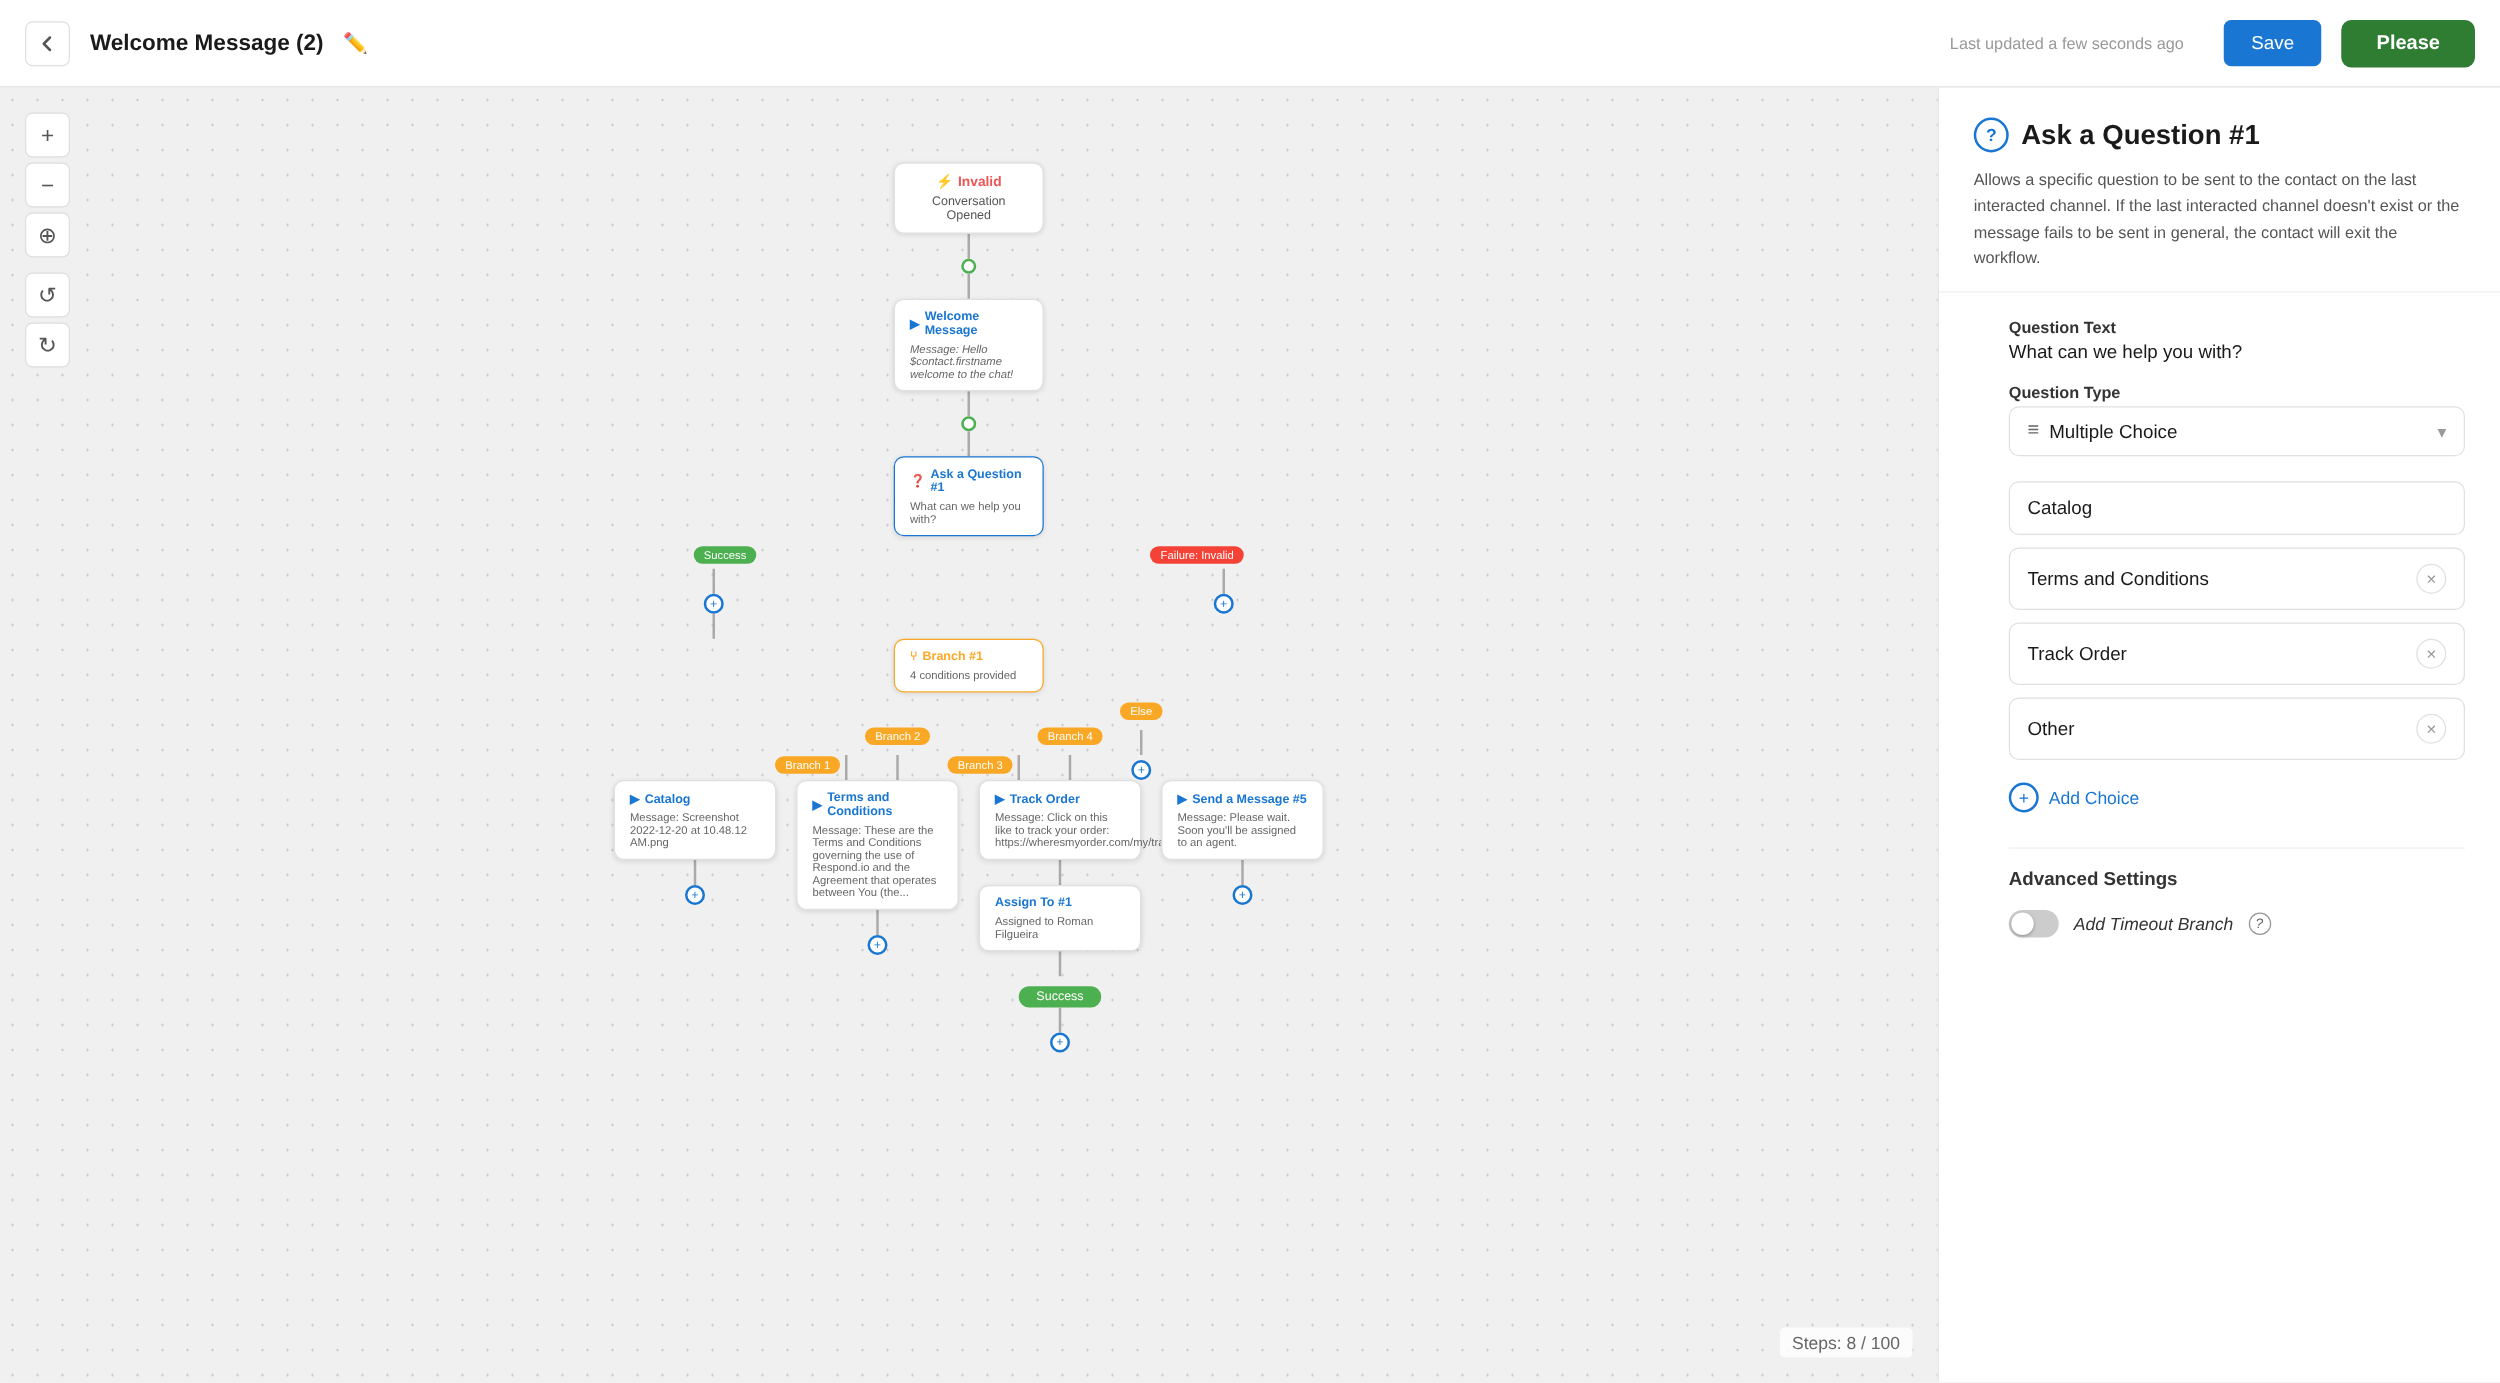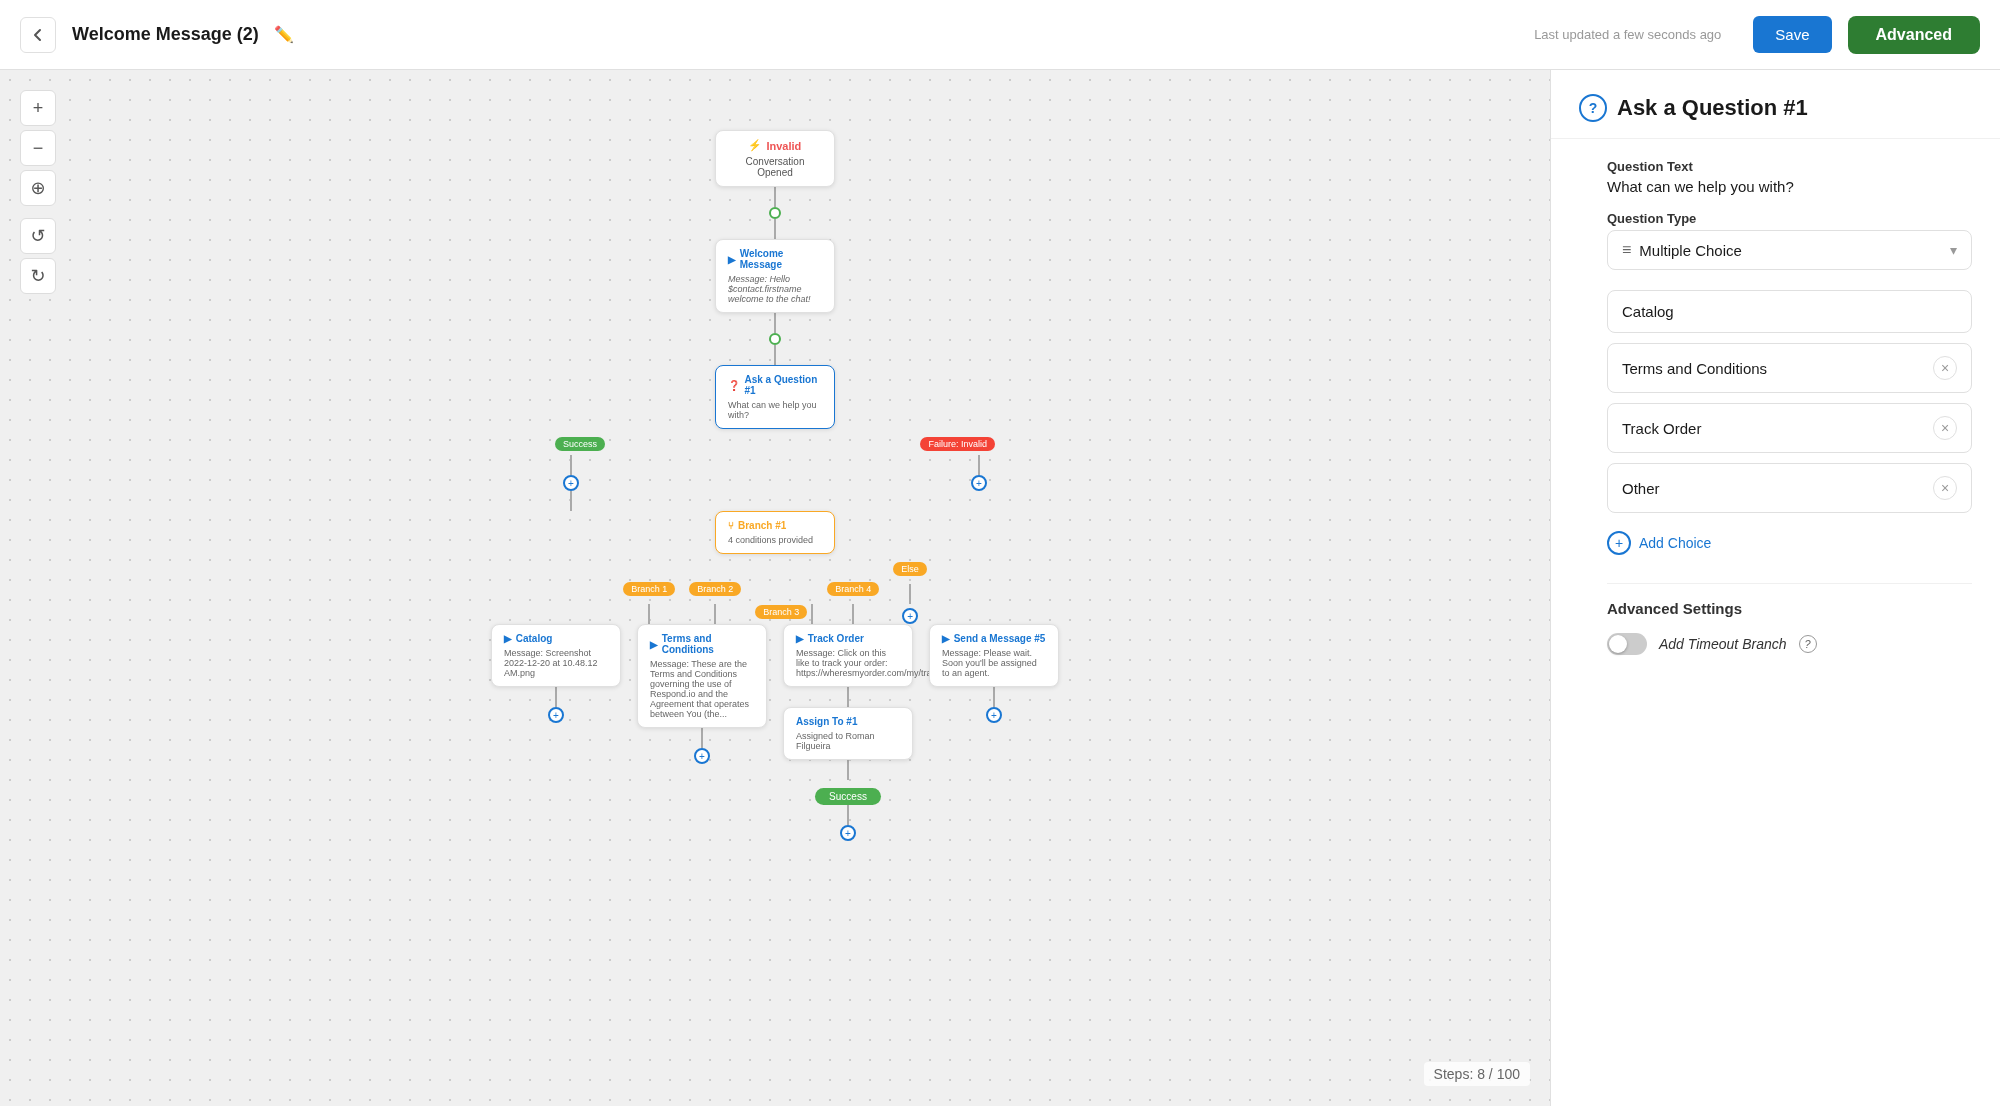--- a/index.html
+++ b/index.html
@@ -107,21 +107,21 @@
   <button class="header-back">
     <svg width="16" height="16" viewBox="0 0 16 16" fill="none">
         <path d="M10 3L5 8L10 13" stroke="#555" stroke-width="2" stroke-linecap="round" stroke-linejoin="round"></path>
       </svg>
   </button>
   <span class="header-title">Welcome Message (2)</span>
   <span class="header-edit-icon">✏️</span>
   <div class="header-spacer"></div>
   <span class="header-updated">Last updated a few seconds ago</span>
   <button class="btn-save">Save</button>
-  <button class="btn-publish">Advanced</button>
+  <button class="btn-publish">Please</button>
 </div>
 
 <div class="main">
 
   <div class="canvas">
 
     <div class="canvas-controls">
       <button class="ctrl-btn">+</button>
       <button class="ctrl-btn">−</button>
       <button class="ctrl-btn">⊕</button>
@@ -182,21 +182,21 @@
 
       <div class="node node-branch">
         <div class="node-branch-title">
           <span>⑂</span>
           <span>Branch #1</span>
         </div>
         <div class="node-branch-body">4 conditions provided</div>
       </div>
 
       <div style="display:flex; gap:14px; margin-top:8px; align-items:flex-end;">
-        <div style="display:flex; flex-direction:column; align-items:center; gap:4px;">
+        <div style="display:flex; flex-direction:row; align-items:center; gap:4px;">
           <span class="branch-label">Branch 1</span>
           <div class="connector-line"></div>
         </div>
         <div style="display:flex; flex-direction:column; align-items:center; gap:4px;">
           <span class="branch-label">Branch 2</span>
           <div class="connector-line"></div>
         </div>
         <div style="display:flex; align-items:center; gap:4px;">
           <span class="branch-label">Branch 3</span>
           <div class="connector-line"></div>
@@ -277,20 +277,21 @@
 
   </div>
 
   <div class="right-panel">
 
     <div class="panel-header">
       <div class="panel-title">
         <div class="panel-title-icon">?</div>
         <span>Ask a Question #1</span>
       </div>
+      <div class="panel-desc">Allows a specific question to be sent to the contact on the last interacted channel. If the last interacted channel doesn't exist or the message fails to be sent in general, the contact will exit the workflow.</div>
     </div>
 
     <div class="panel-body">
 
       <div class="panel-section-label">Question Text</div>
       <div class="panel-section-value">What can we help you with?</div>
 
       <div class="panel-section-label">Question Type</div>
       <div class="panel-type-row">
         <span class="panel-type-icon">≡</span>

